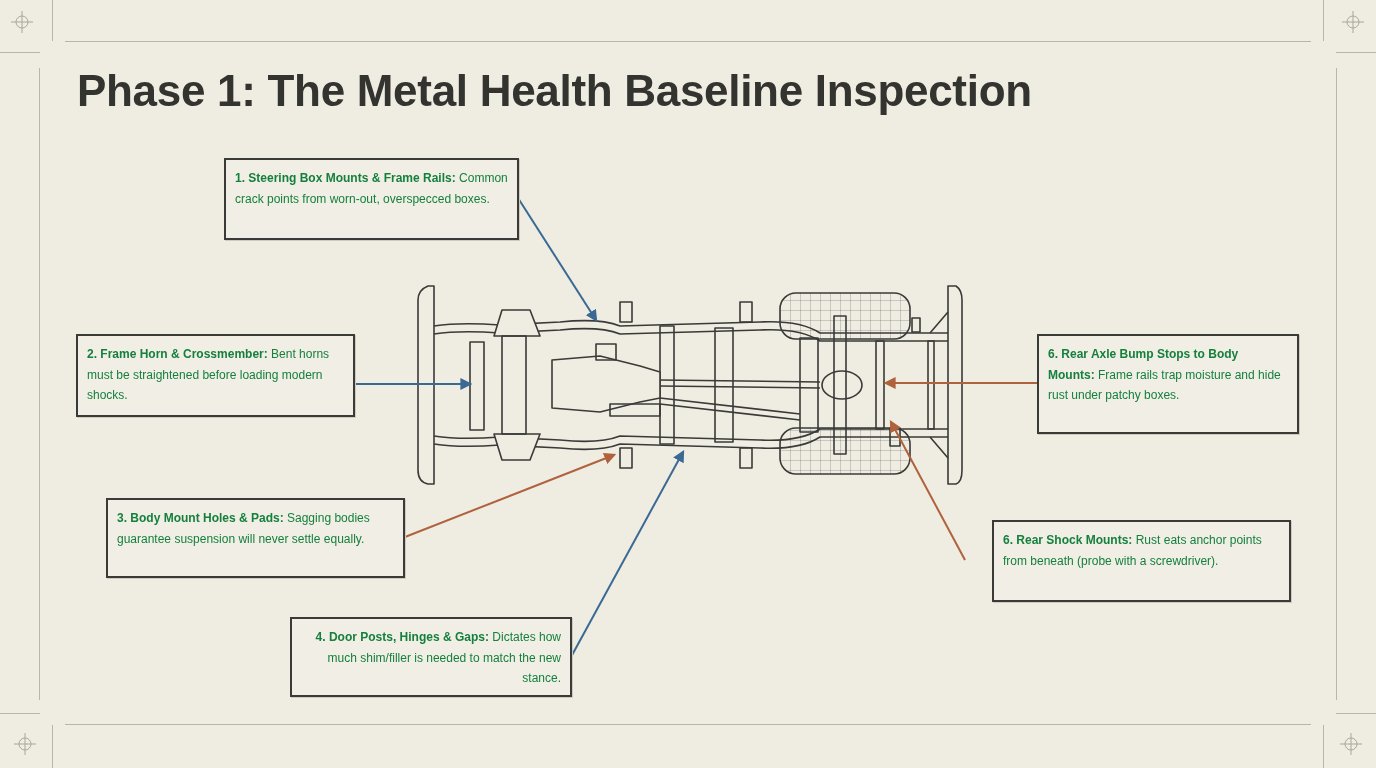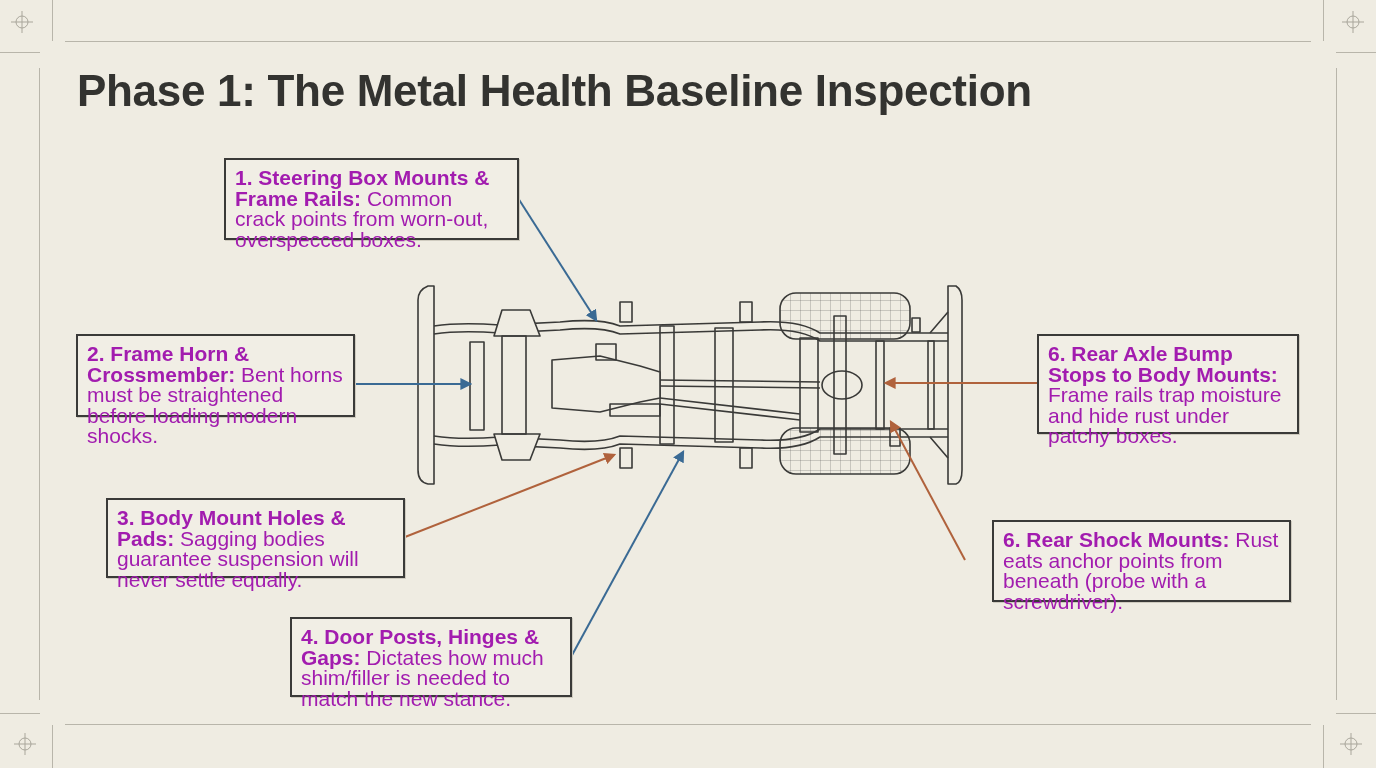--- a/index.html
+++ b/index.html
@@ -16,21 +16,21 @@
     position: absolute; left: 77px; top: 66px;
     font-size: 44px; font-weight: bold; color: #333330;
     letter-spacing: -0.3px; margin: 0;
   }
   .callout {
     position: absolute;
     background: #f1eee5;
     border: 2px solid #3a3a38;
     box-shadow: 1px 1px 0 #cfcbbf;
     padding: 8px 9px 7px 9px;
-    font-size: 21px; line-height: 20.5px; color: #a21caf;
+    font-size: 12px; line-height: 20.5px; color: #15803d;
     box-sizing: border-box;
   }
   .callout .head { font-weight: bold; }
   #diagram { position: absolute; left: 0; top: 0; }
 </style>
 </head>
 <body>
 
 <div class="frame-line" style="left:65px; top:41px; width:1246px; height:1px;"></div>
 <div class="frame-line" style="left:65px; top:724px; width:1246px; height:1px;"></div>
@@ -140,21 +140,21 @@
 </div>
 
 <div class="callout" style="left:76px; top:334px; width:279px; height:83px;">
   <span class="head">2. Frame Horn &amp; Crossmember:</span><span> Bent horns must be straightened before loading modern shocks.</span>
 </div>
 
 <div class="callout" style="left:106px; top:498px; width:299px; height:80px;">
   <span class="head">3. Body Mount Holes &amp; Pads:</span><span> Sagging bodies guarantee suspension will never settle equally.</span>
 </div>
 
-<div class="callout" style="left:290px; top:617px; width:282px; height:80px;">
+<div class="callout" style="left:290px; top:617px; width:282px; height:80px;text-align:right;">
   <span class="head">4. Door Posts, Hinges &amp; Gaps:</span><span> Dictates how much shim/filler is needed to match the new stance.</span>
 </div>
 
 <div class="callout" style="left:1037px; top:334px; width:262px; height:100px;">
   <span class="head">6. Rear Axle Bump Stops to Body Mounts:</span><span> Frame rails trap moisture and hide rust under patchy boxes.</span>
 </div>
 
 <div class="callout" style="left:964px; top:520px; width:299px; height:82px;margin-left:28px;">
   <span class="head">6. Rear Shock Mounts:</span><span> Rust eats anchor points from beneath (probe with a screwdriver).</span>
 </div>

